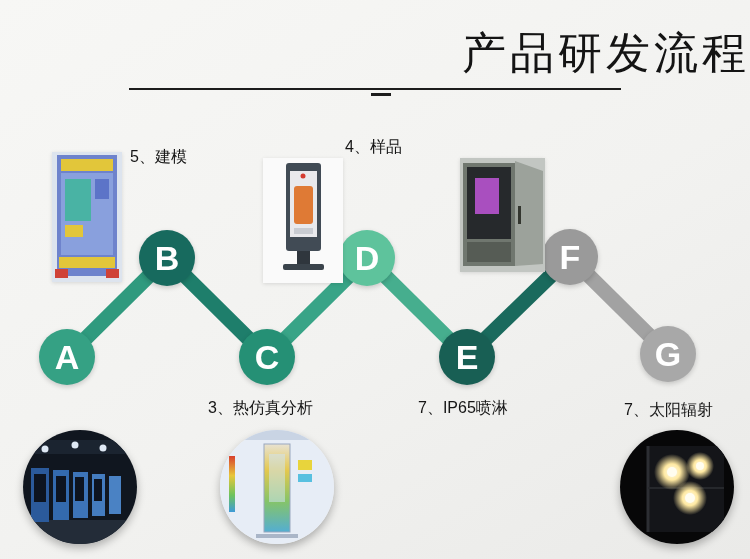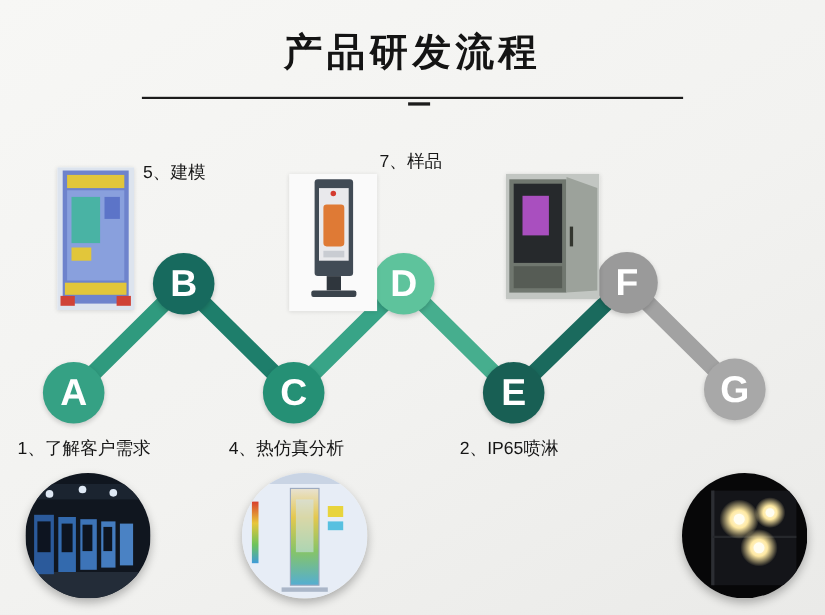--- a/index.html
+++ b/index.html
@@ -1,20 +1,20 @@
 <!DOCTYPE html>
 <html><head>
 <meta charset="utf-8">
 <style>
   * { margin:0; padding:0; box-sizing:border-box; }
   body { font-family:"Liberation Sans","DejaVu Sans",sans-serif; background:#e8e8e6; }
   .canvas { position:relative; width:750px; height:559px; overflow:hidden;
             background:linear-gradient(150deg,#f7f7f5 0%,#f2f2f0 55%,#eaeae8 100%); }
-  .page-title { position:absolute; top:24px; left:0; width:100%; text-align:center;
-                font-size:35px; font-weight:700; color:#141414; letter-spacing:4px; }
+  .page-title { position:absolute; top:24px; left:0; width:100%; text-align:right;
+                font-size:44px; font-weight:400; color:#141414; letter-spacing:4px; }
   .title-rule { position:absolute; top:88px; left:129px; width:492px; height:2px; background:#1c1c1c; }
   .title-tick { position:absolute; top:93px; left:371px; width:20px; height:3px; background:#1c1c1c; }
   .connectors { position:absolute; top:0; left:0; }
   .conn { stroke-width:15; stroke-linecap:round; }
   .node { position:absolute; width:56px; height:56px; border-radius:50%;
           display:flex; align-items:center; justify-content:center;
           box-shadow:0 2px 5px rgba(0,0,0,.18); }
   .node-letter { color:#ffffff; font-size:34px; font-weight:700; line-height:1; }
   .step-label { position:absolute; font-size:16px; color:#161616; white-space:nowrap; }
   .photo-top { position:absolute; box-shadow:0 1px 4px rgba(0,0,0,.12); }
@@ -56,24 +56,24 @@
     <span class="node-letter">E</span>
     </div>
   <div class="node" style="left: 542px; top: 229px; background: rgb(154, 154, 154);">
     <span class="node-letter">F</span>
     </div>
   <div class="node" style="left: 640px; top: 326px; background: rgb(168, 168, 168);">
     <span class="node-letter">G</span>
     </div>
 
   <div class="step-label" style="left:130px;top:147px">5、建模</div>
-  <div class="step-label" style="left:345px;top:137px">7、样品</div>
-  <div class="step-label" style="left:16px;top:398px">1、了解客户需求</div>
-  <div class="step-label" style="left:208px;top:398px">4、热仿真分析</div>
-  <div class="step-label" style="left:418px;top:398px">2、IP65喷淋</div>
+  <div class="step-label" style="left:345px;top:137px">4、样品</div>
+  <div class="step-label" style="left:208px;top:398px">3、热仿真分析</div>
+  <div class="step-label" style="left:418px;top:398px">7、IP65喷淋</div>
+  <div class="step-label" style="left:624px;top:400px">7、太阳辐射</div>
 
   <div class="photo-top" style="left:52px;top:152px;width:70px;height:130px">
     <svg viewBox="0 0 70 130">
       <rect width="70" height="130" fill="#dde4ee"></rect>
       <rect x="5" y="3" width="60" height="121" fill="#6e83cc"></rect>
       <rect x="9" y="7" width="52" height="12" fill="#e2c63a"></rect>
       <rect x="9" y="21" width="52" height="82" fill="#89a0dd"></rect>
       <rect x="13" y="27" width="26" height="42" fill="#49b3a4"></rect>
       <rect x="43" y="27" width="14" height="20" fill="#5c74c8"></rect>
       <rect x="13" y="73" width="18" height="12" fill="#e2c63a"></rect>

